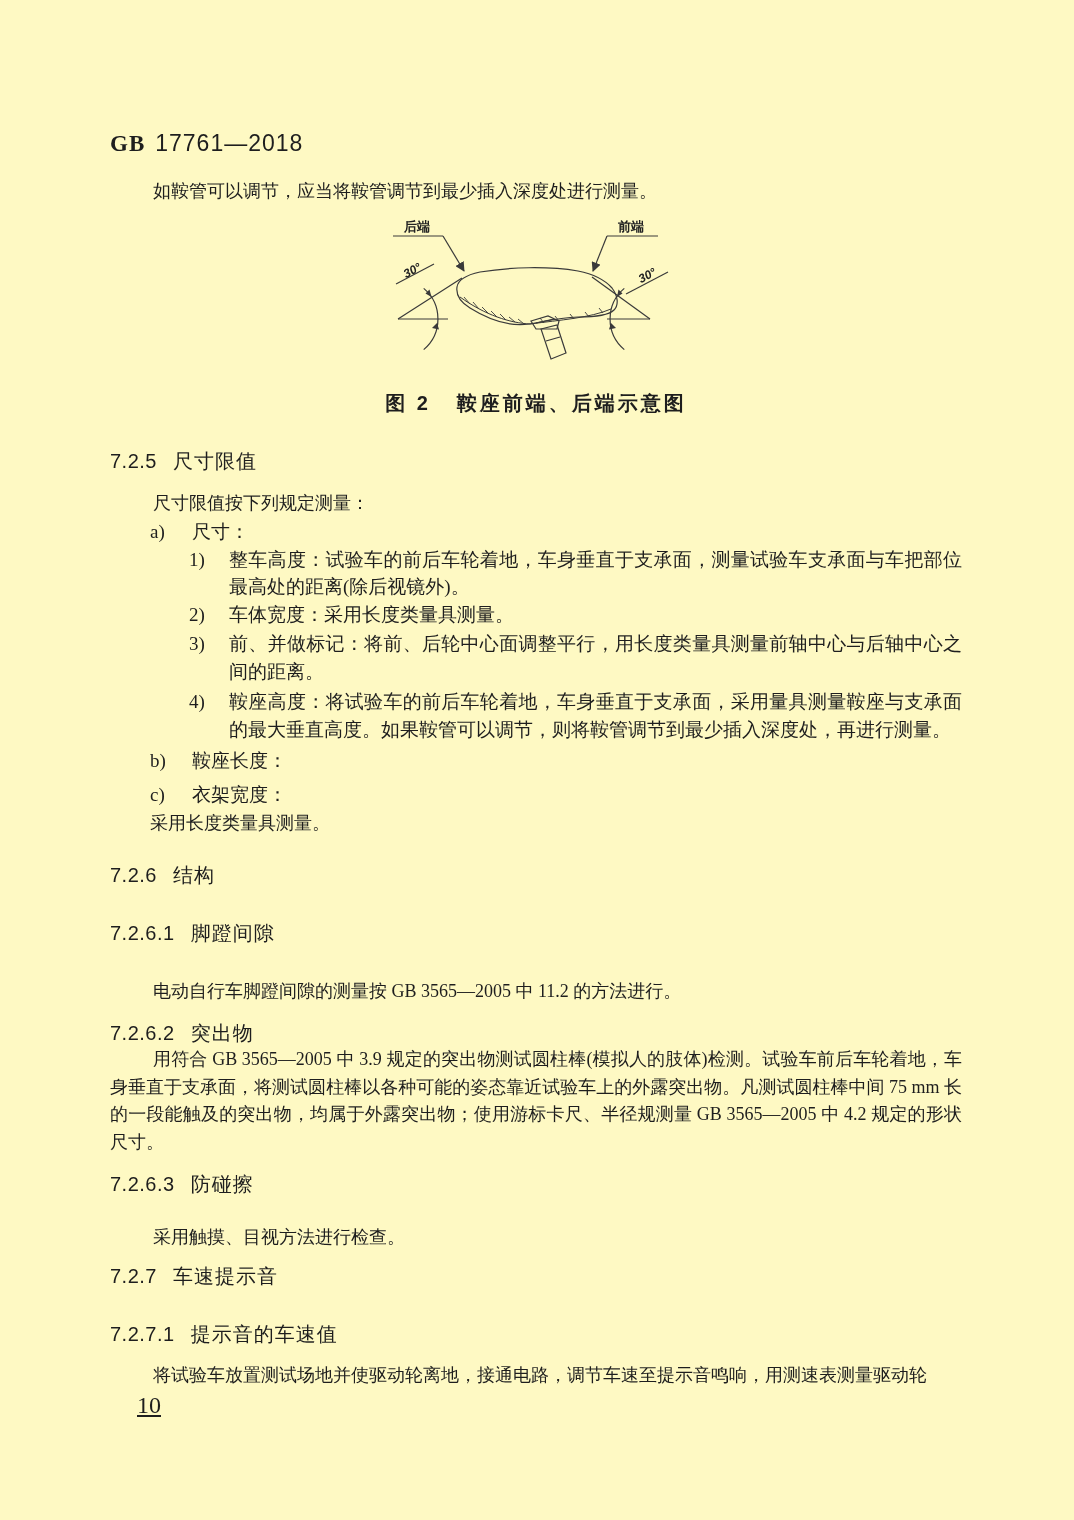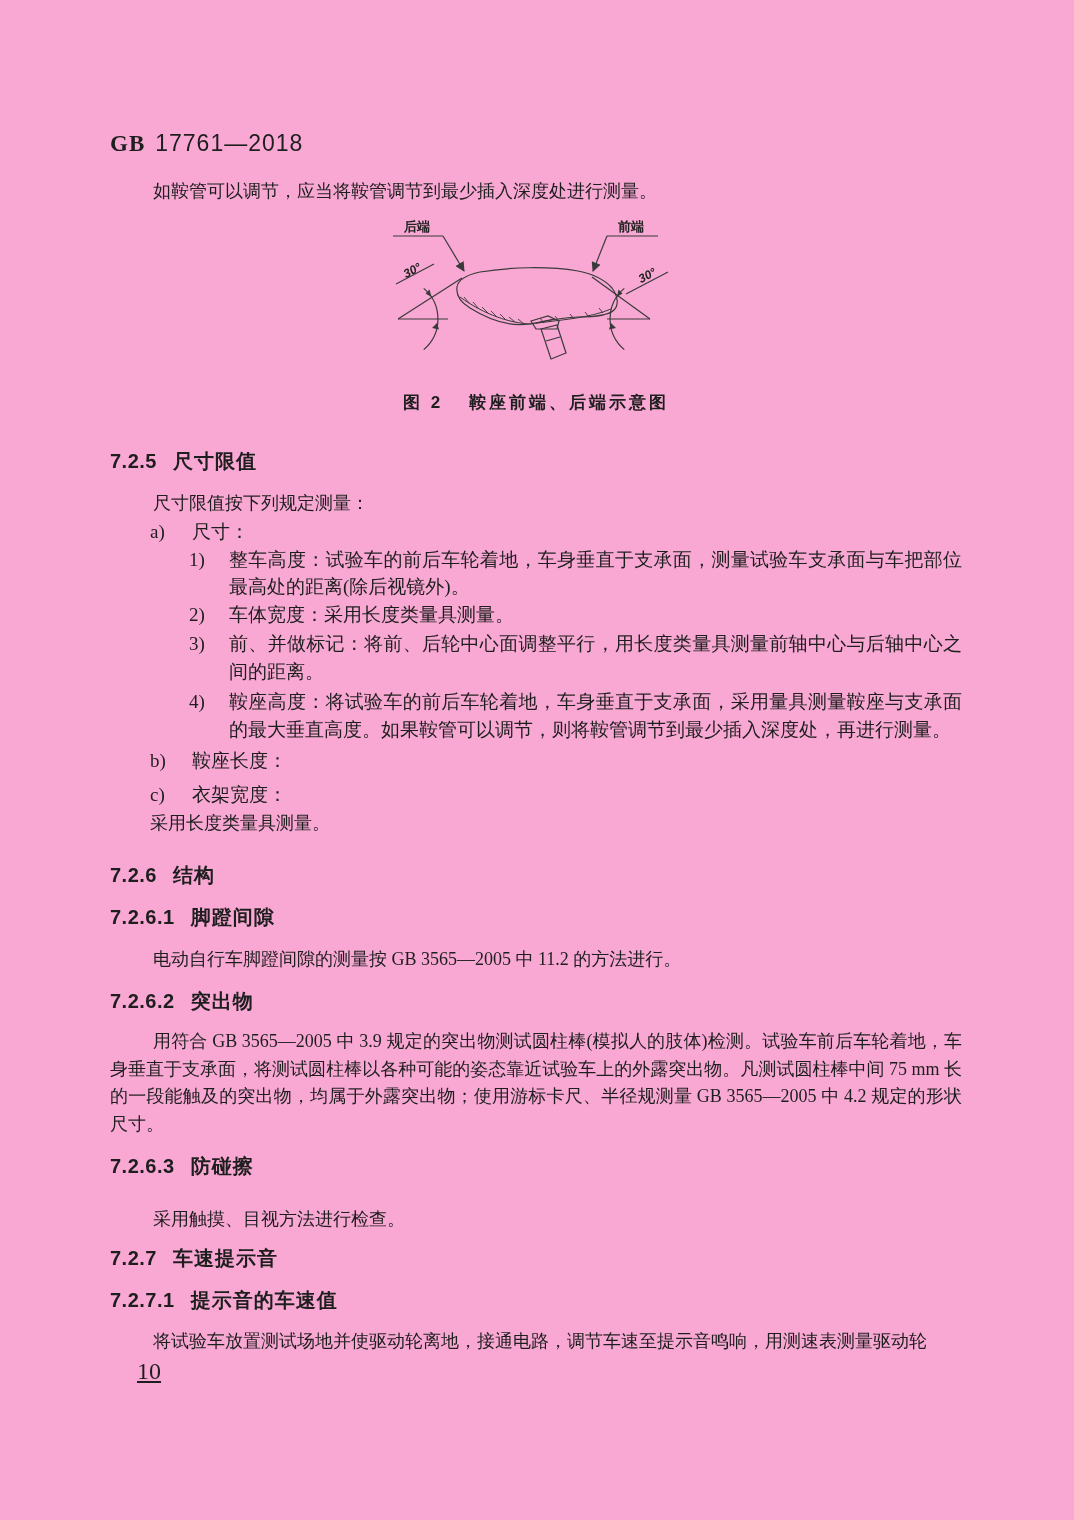--- a/index.html
+++ b/index.html
@@ -1,19 +1,19 @@
 <!DOCTYPE html>
 <html><head>
 <meta charset="utf-8">
 <style>
   html,body{margin:0;padding:0;background:#ffffff;}
   .page{
     position:relative;
     width:1074px;height:1520px;
-    background:#f9a8d4;
+    background:#fef9c3;
     color:#1e1e1e;
     font-family:"Liberation Serif","DejaVu Serif",serif;
     overflow:hidden;
   }
   .content{
     position:absolute;left:110px;top:130px;width:852px;
   }
   
   .doc-header{
     font-family:"Liberation Sans","DejaVu Sans",sans-serif;
@@ -26,50 +26,50 @@
   
   .para{
     font-size:18px;line-height:27.5px;text-align:justify;
   }
   .indent{text-indent:43px;}
   
   .figure-wrap{position:relative;height:166px;margin-top:8px;}
   .figure-svg{position:absolute;left:280px;top:3px;}
   .fig-caption{
     font-family:"Liberation Sans","DejaVu Sans",sans-serif;
-    font-weight:bold;font-size:17px;text-align:center;
+    font-weight:bold;font-size:20px;text-align:center;
     margin-top:10px;height:26px;line-height:26px;
   }
   .fig-caption .cap-label{margin-right:26px;letter-spacing:3px;}
   .fig-caption .cap-text{letter-spacing:3px;}
   
   .sec-head{
     font-family:"Liberation Sans","DejaVu Sans",sans-serif;
-    font-weight:bold;font-size:20px;
+    font-weight:normal;font-size:20px;
     height:26px;line-height:26px;
   }
   .sec-head .sec-num{margin-right:16px;letter-spacing:.5px;}
   .sec-head .sec-title{letter-spacing:1px;}
   
   .row-letter{display:flex;padding-left:40px;font-size:19px;line-height:27.5px;}
   .row-letter .marker{width:42px;flex:none;}
   .row-num{display:flex;padding-left:79px;font-size:19px;line-height:27.5px;}
   .row-num .marker{width:40px;flex:none;}
   .row-num .txt{flex:1;text-align:justify;}
   .sub-body{padding-left:40px;}
   
   .page-num{
     font-size:24px;padding-left:27px;height:24px;line-height:24px;text-decoration:underline;
   }
   
   .mt-h725{margin-top:32px;}
   .mt-intro{margin-top:17px;font-family:Liberation Mono, monospace;}
   .mt-2{margin-top:2px;} .mt-3{margin-top:3px;} .mt-4{margin-top:4px;} .mt-6{margin-top:6px;}
   .mt-h726{margin-top:24px;}
-  .mt-16{margin-top:16px;} .mt-15{margin-top:15px;} .mt-14{margin-top:14px;}
+  .mt-16{margin-top:32px;} .mt-15{margin-top:15px;} .mt-14{}
   .mt-21{margin-top:27px;} .mt-11{margin-top:11px;} .mt-pagenum{margin-top:4px;}
 </style>
 </head>
 <body>
 
 <div class="page">
   <div class="content">
 
     <div class="doc-header">
       <span class="gb">GB</span><span class="num">17761—2018</span>

